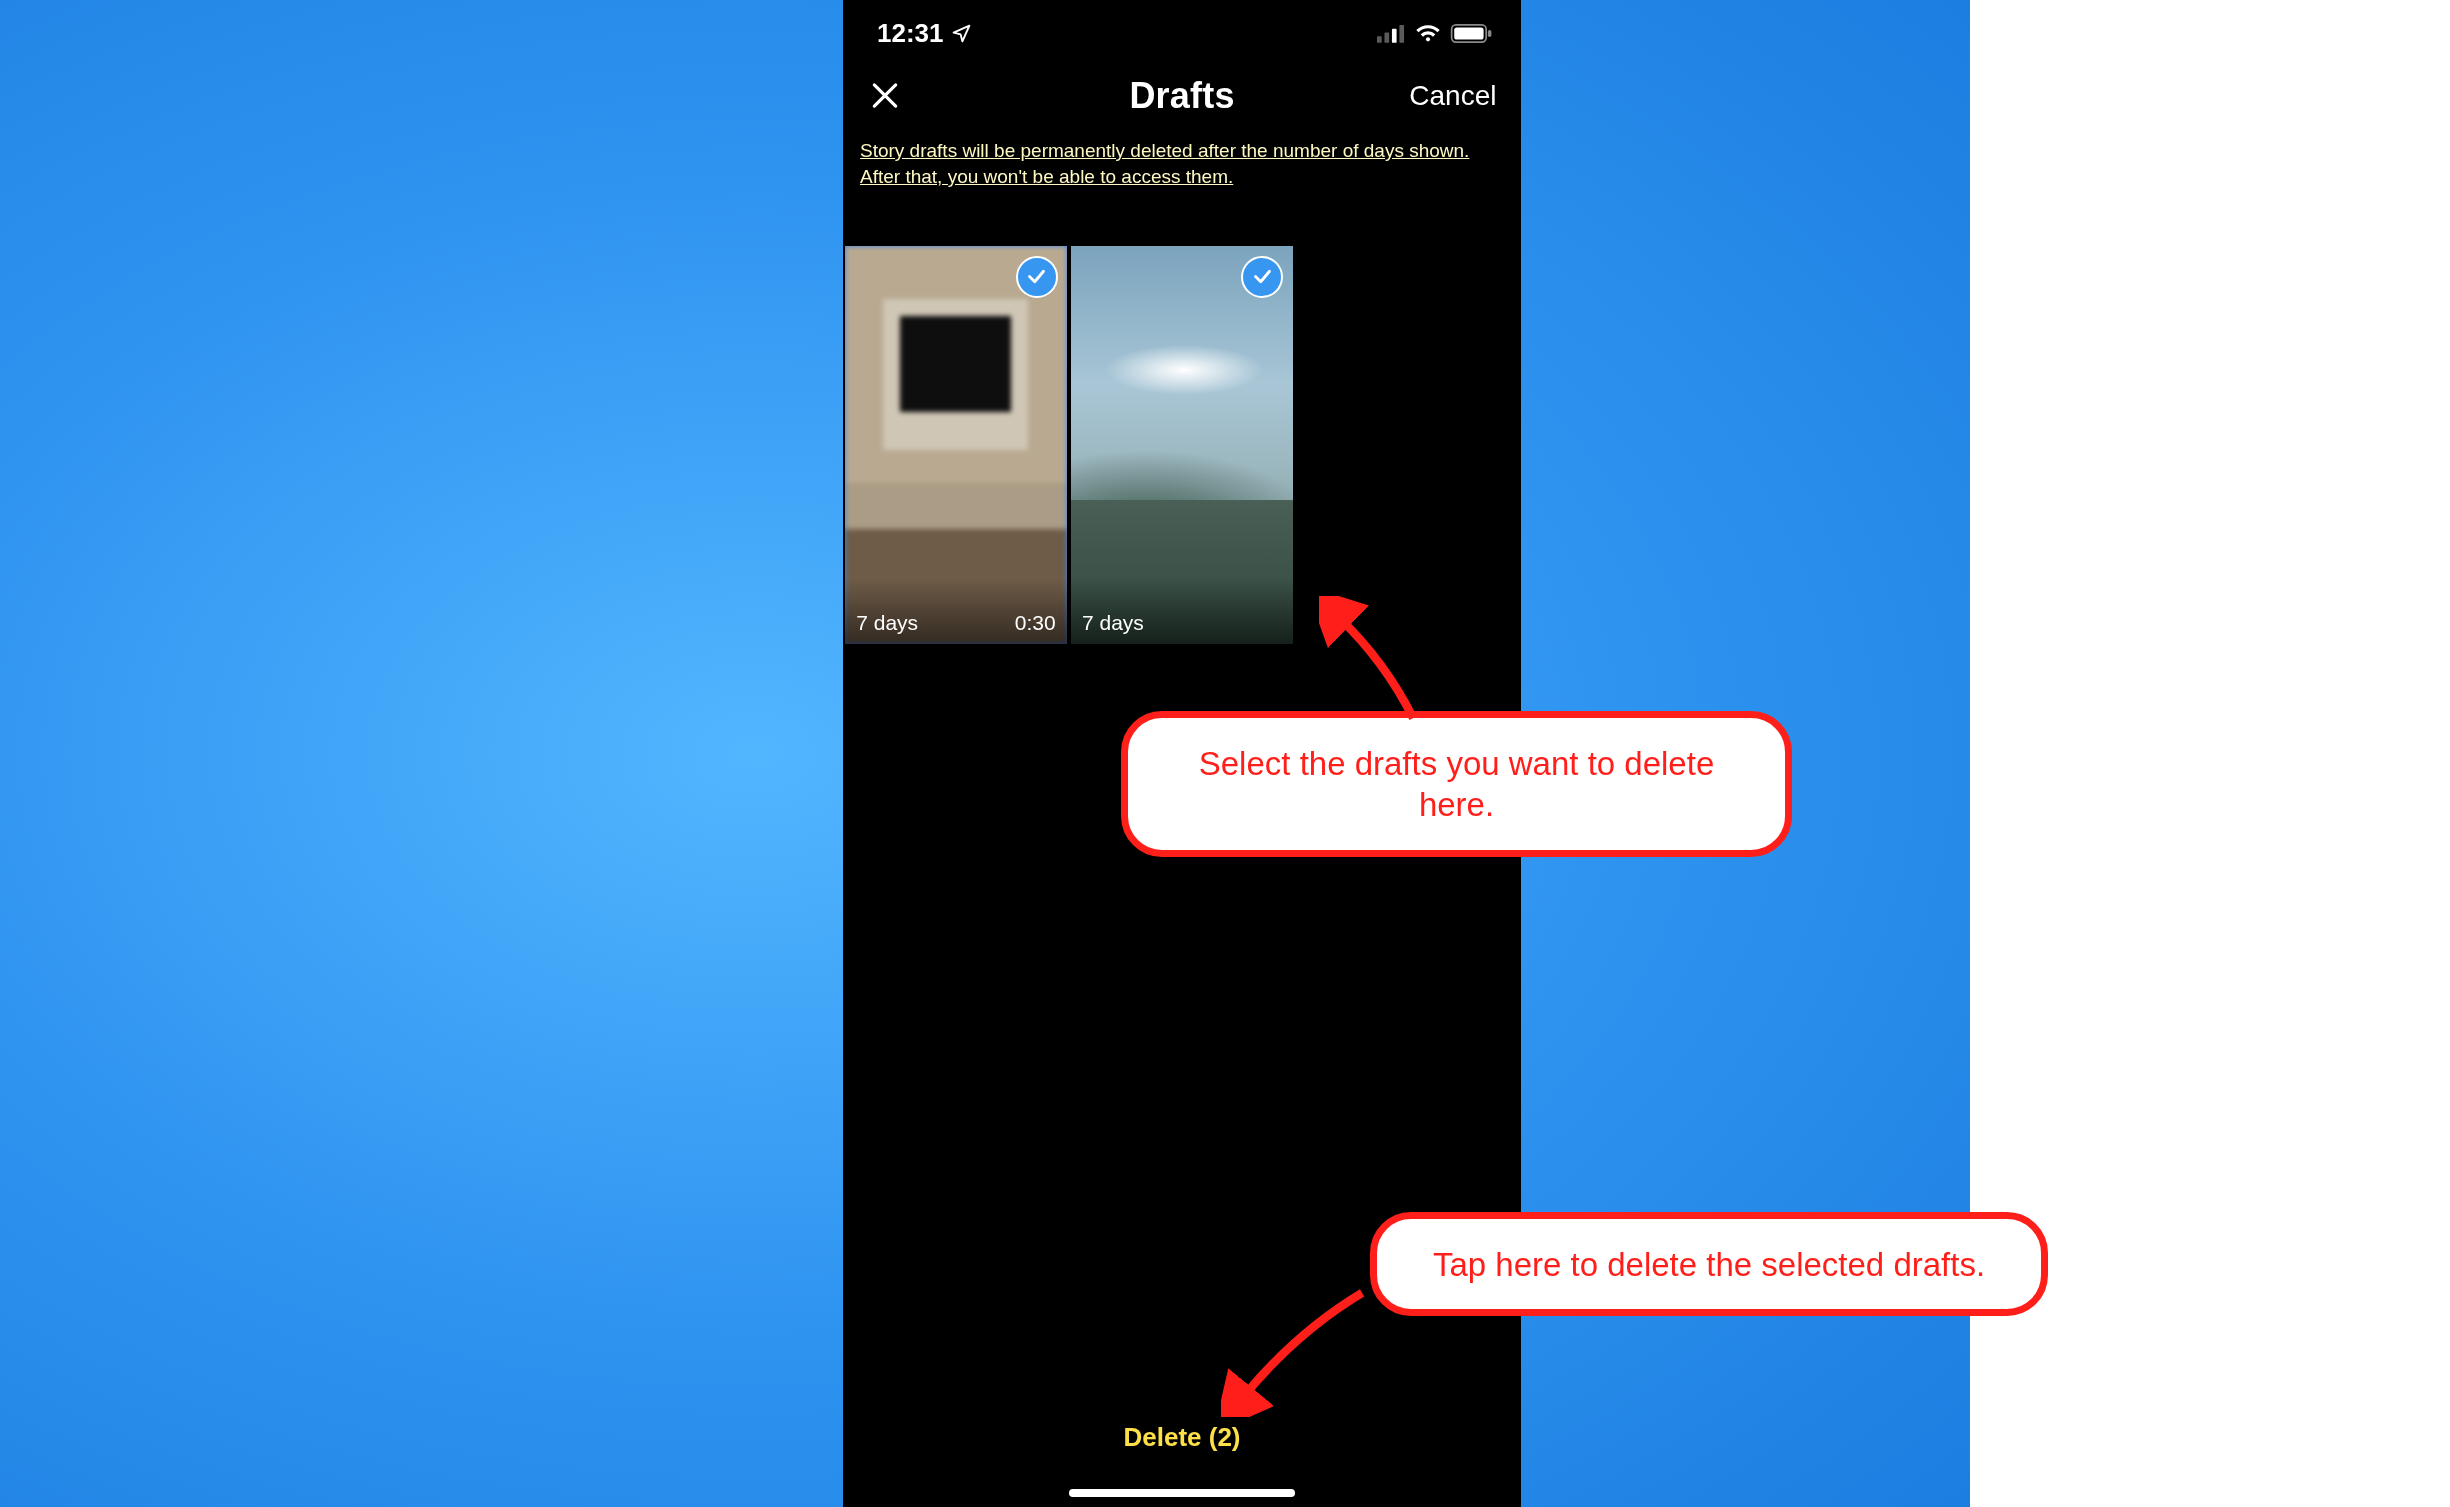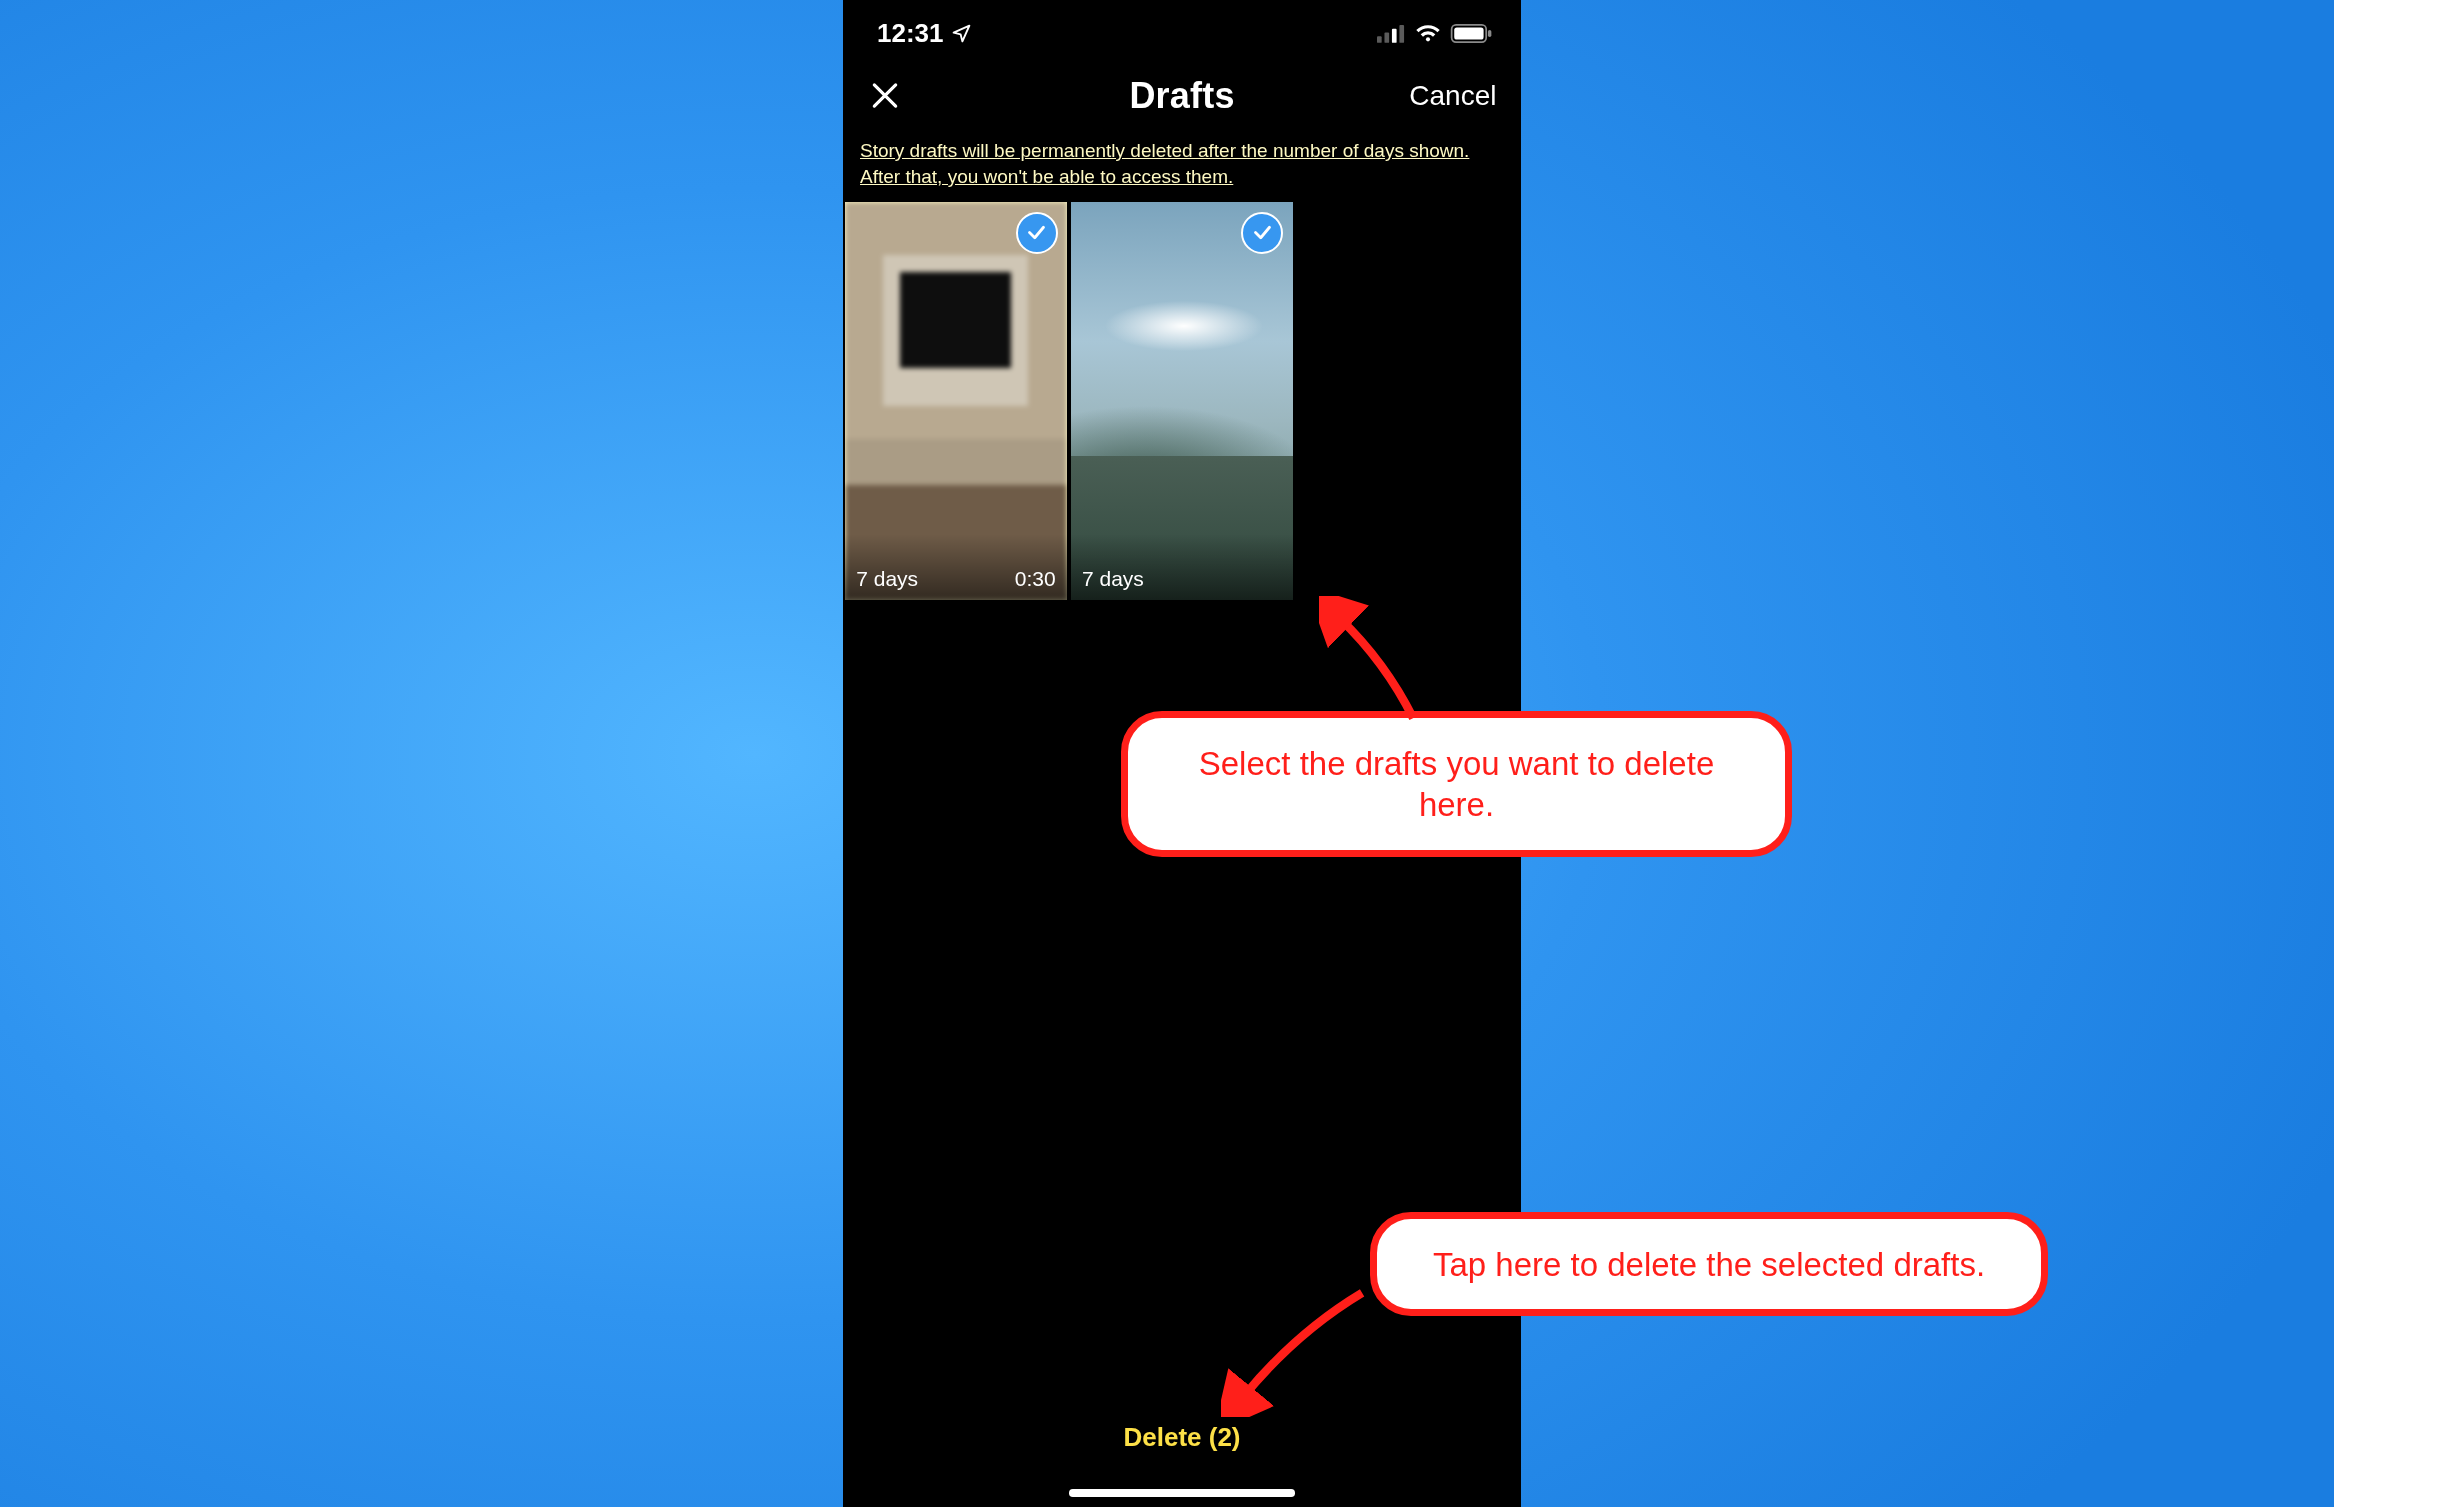--- a/index.html
+++ b/index.html
@@ -4,21 +4,21 @@
 <style>
   html, body {
     margin: 0;
     padding: 0;
     width: 2450px;
     height: 1508px;
     overflow: hidden;
     font-family: -apple-system, "Helvetica Neue", "Segoe UI", Arial, sans-serif;
   }
   .bg {
-    width: 2334px;
+    width: 1970px;
     height: 1508px;
     background: radial-gradient(ellipse 1696px 1131px at 754px 754px, #52b6ff 0%, #2f94f0 50%, #1a7de0 100%);
     position: relative;
   }
   .phone {
     position: absolute;
     left: 843px;
     top: 0px;
     width: 678px;
     height: 1508px;
@@ -85,22 +85,23 @@
   
   .grid {
     display: flex;
     gap: 3.8px;
     padding: 0 1.9px;
   }
   .draft {
     position: relative;
     width: 222px;
     height: 398px;
-    background: #fef9c3;
+    background: #3b82f6;
     overflow: hidden;
+    margin-top: 44px;
   }
 
   
   .thumb1 {
     position:absolute; inset:0;
     background:
       linear-gradient(#6f5c48,#6f5c48) 0 283px/100% 141px no-repeat,
       linear-gradient(#aa9c85,#aa9c85) 0 237px/100% 66px no-repeat,
       linear-gradient(#0e0e0e,#0e0e0e) 55px 70px/111px 96px no-repeat,
       linear-gradient(#cfc6b5,#cfc6b5) 38px 53px/145px 151px no-repeat,

